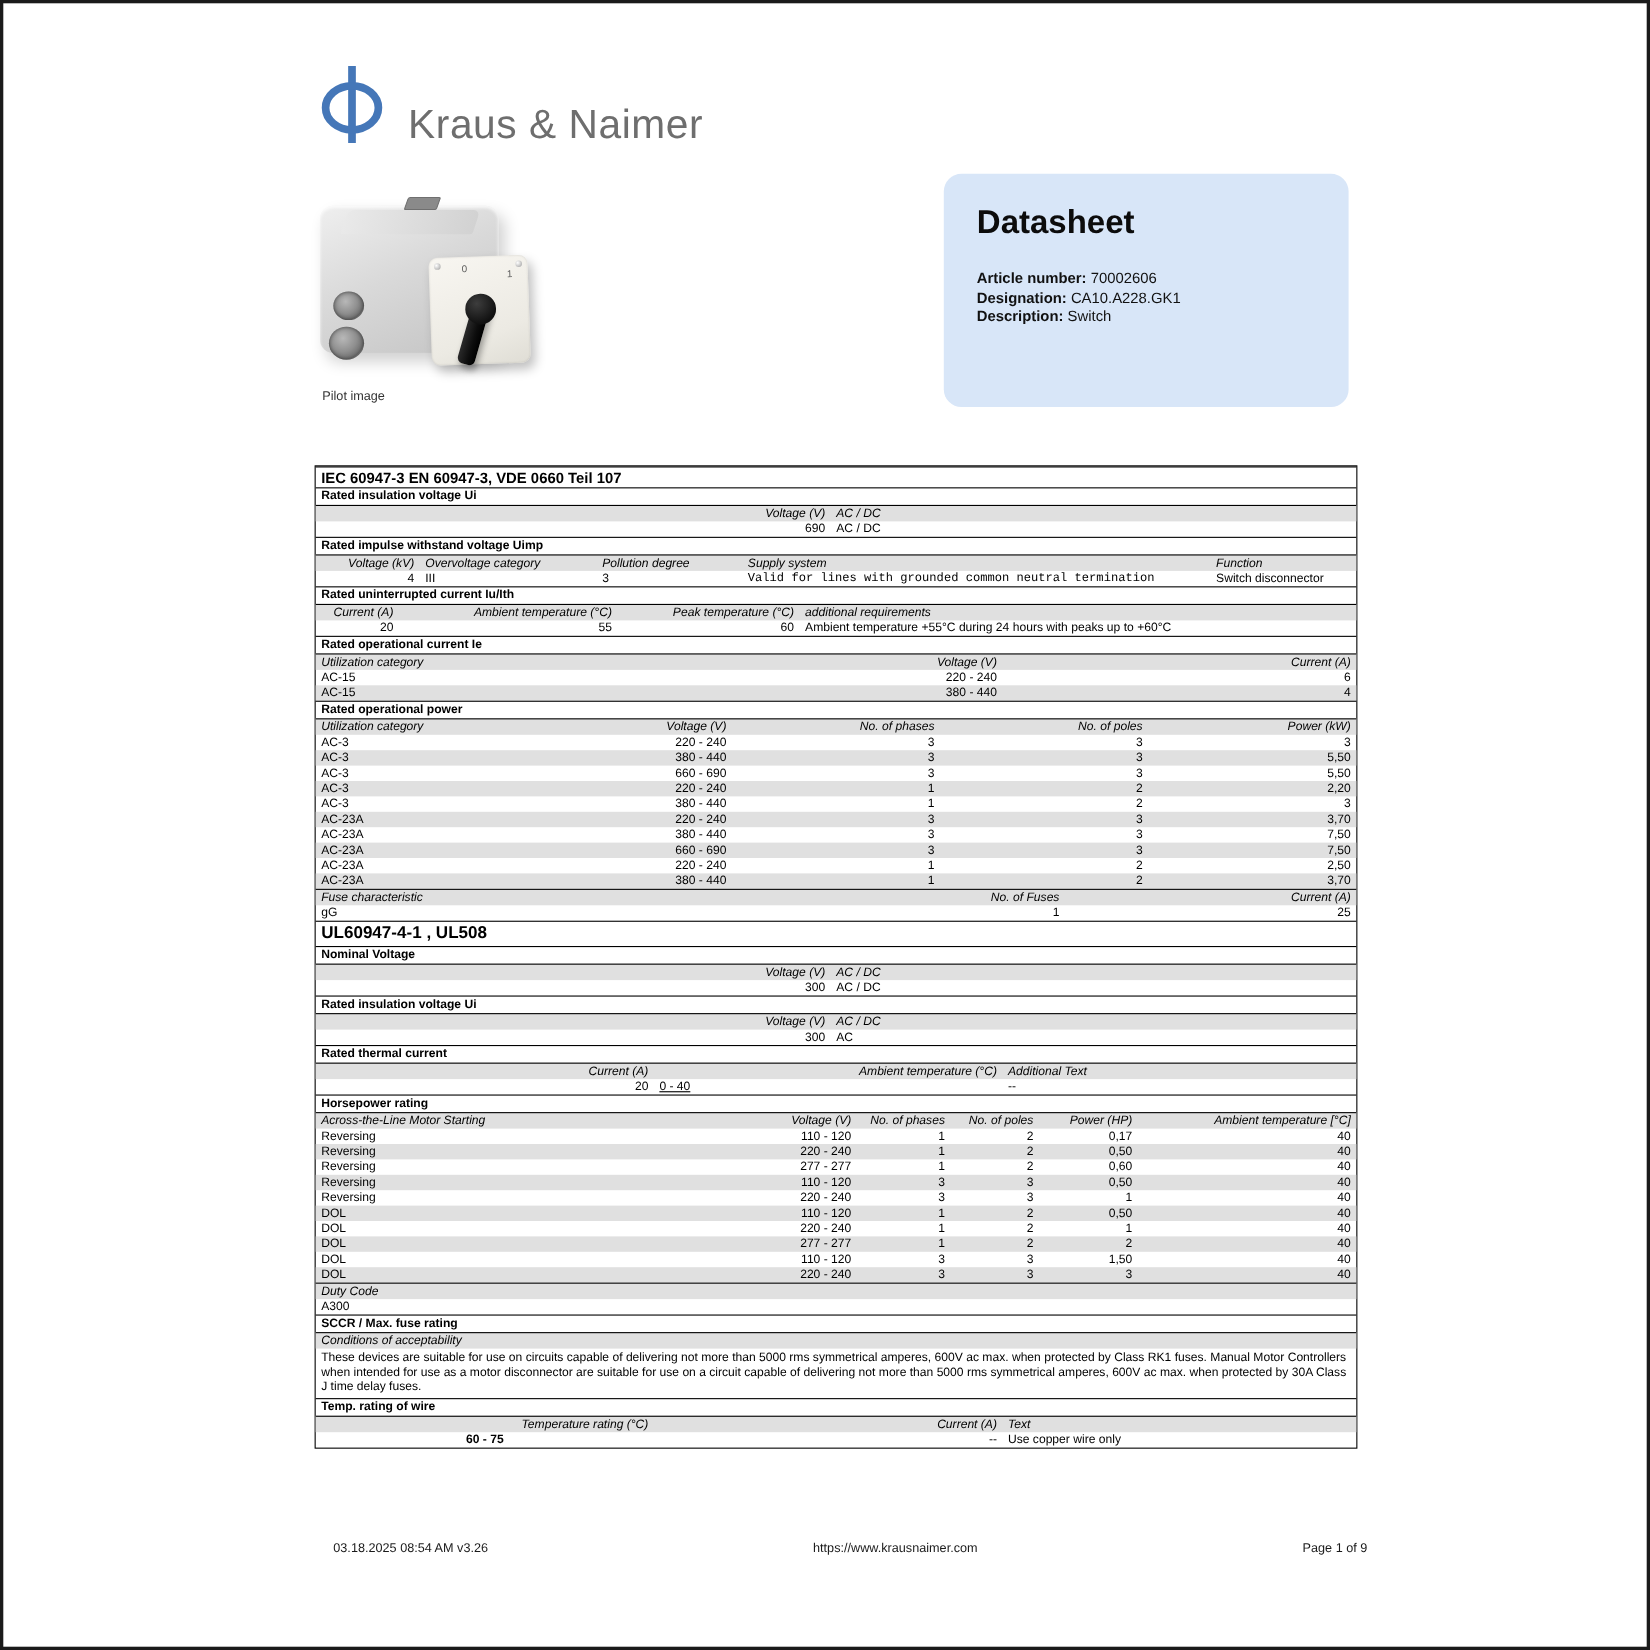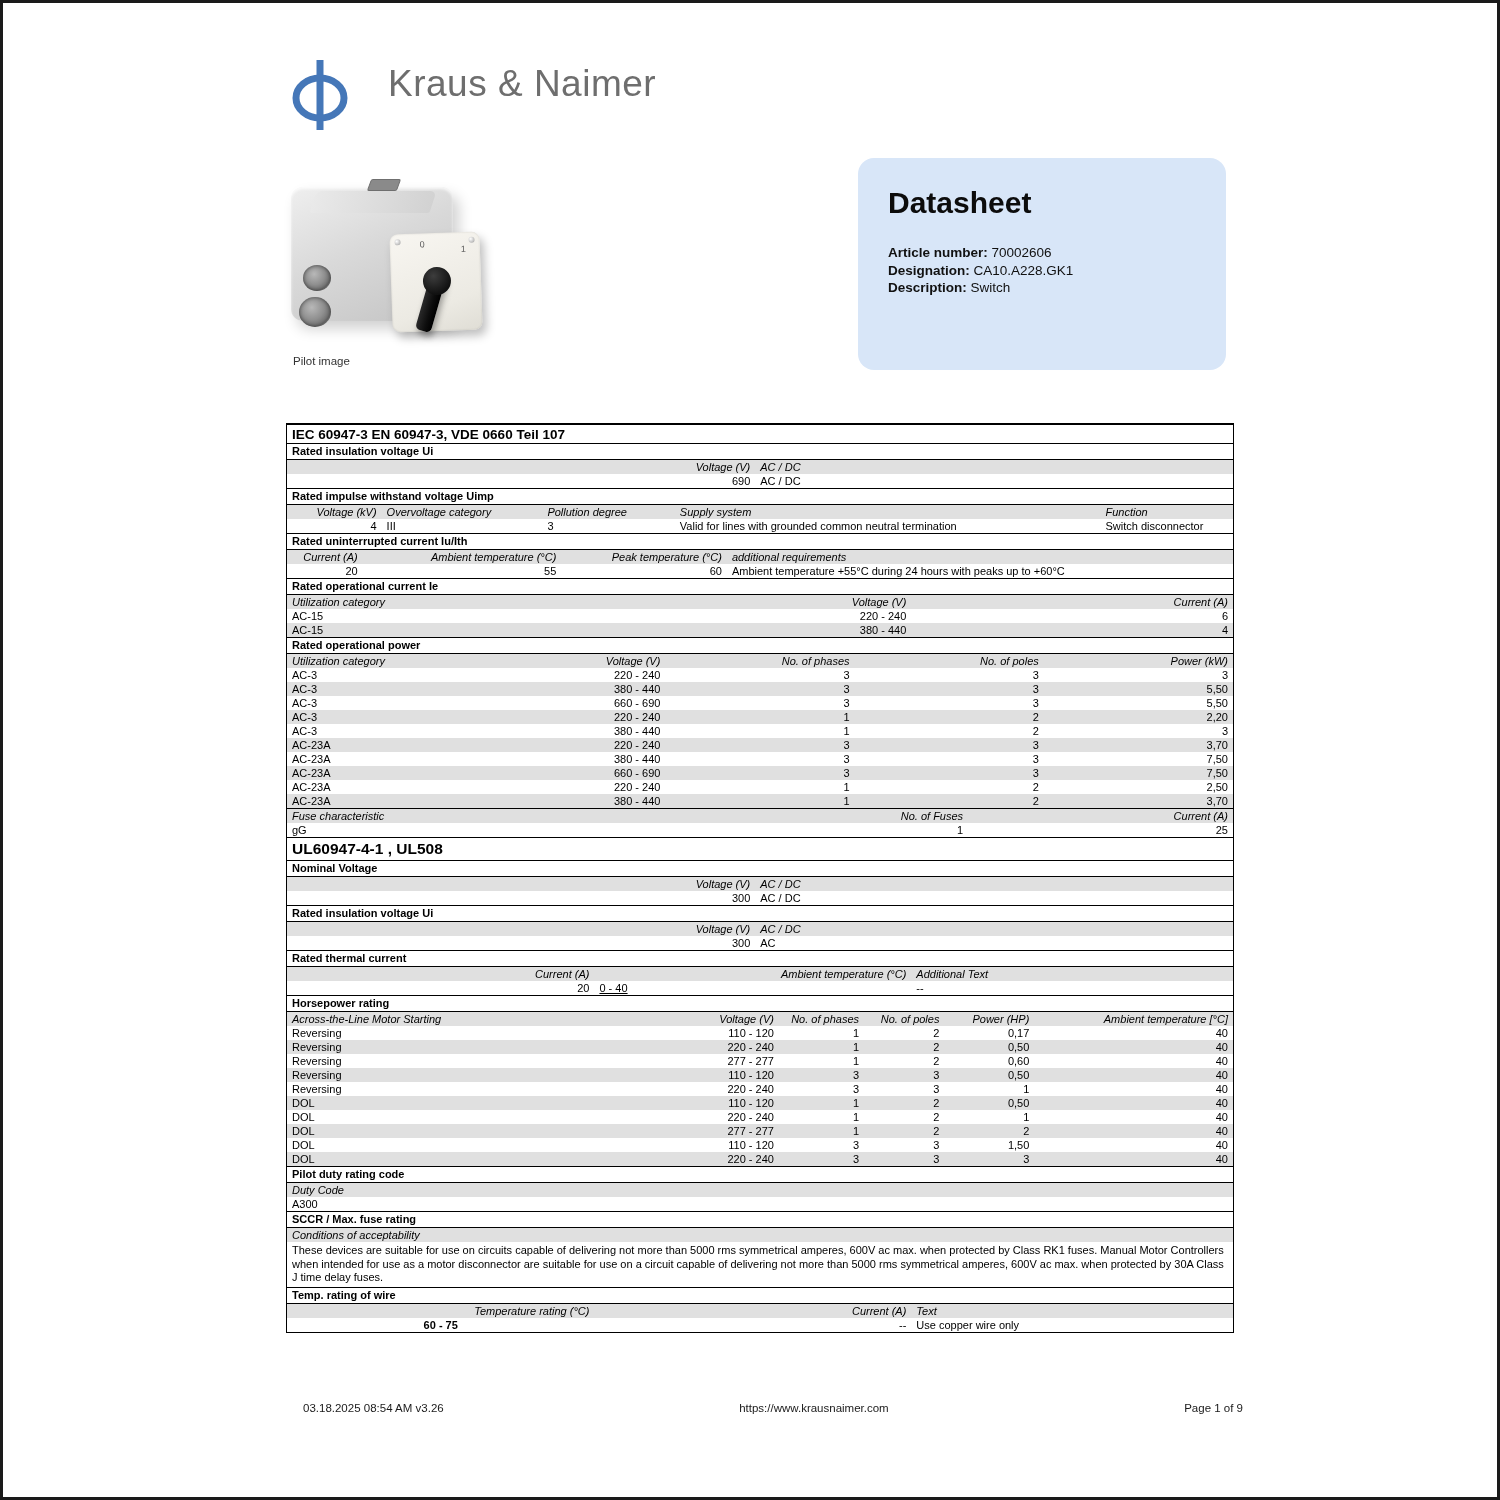--- a/index.html
+++ b/index.html
@@ -5,21 +5,21 @@
   * { margin:0; padding:0; box-sizing:border-box; }
   html,body { background:#ffffff; }
   body { font-family:"Liberation Sans", sans-serif; }
 
   .page {
     position:relative; width:1500px; height:1500px;
     background:#ffffff; border:3px solid #1a1a1a; overflow:hidden;
   }
 
   
-  .logo { position:absolute; left:288px; top:56px; display:flex; align-items:flex-start; gap:39px; }
+  .logo { position:absolute; left:288px; top:56px; display:flex; align-items:flex-end; gap:22px; }
   .brand { font-size:37px; color:#6e6e6e; letter-spacing:0.5px; line-height:1; padding-top:6px; }
 
   
   .product-figure { position:absolute; left:286px; top:168px; width:200px; height:182px; }
   .enclosure-body {
     position:absolute; left:2px; top:16px; width:162px; height:134px;
     background:linear-gradient(155deg,#efefef 0%,#d9d9d9 45%,#c3c3c3 100%);
     border-radius:12px; box-shadow:6px 8px 14px rgba(0,0,0,0.18), inset 0 2px 3px rgba(255,255,255,0.8);
   }
   .enclosure-top {
@@ -156,21 +156,21 @@
         <div class="cell" style="width: 10%; text-align: right;">Voltage (kV)</div>
         <div class="cell" style="width: 17%; text-align: left;">Overvoltage category</div>
         <div class="cell" style="width: 14%; text-align: left;">Pollution degree</div>
         <div class="cell" style="width: 45%; text-align: left;">Supply system</div>
         <div class="cell" style="flex: 1 1 0%; text-align: left;">Function</div>
       </div>
       <div class="trow row">
         <div class="cell" style="width: 10%; text-align: right;">4</div>
         <div class="cell" style="width: 17%; text-align: left;">III</div>
         <div class="cell" style="width: 14%; text-align: left;">3</div>
-        <div class="cell" style="width: 45%; text-align: left;">Valid for lines with grounded common neutral termination</div>
+        <div class="cell" style="width: 45%; text-align: left; font-family: Liberation Mono, monospace;">Valid for lines with grounded common neutral termination</div>
         <div class="cell" style="flex: 1 1 0%; text-align: left;">Switch disconnector</div>
       </div>
       <div class="trow section bt">Rated uninterrupted current Iu/Ith</div>
       <div class="trow header bt shade">
         <div class="cell" style="width: 8%; text-align: right;">Current (A)</div>
         <div class="cell" style="width: 21%; text-align: right;">Ambient temperature (°C)</div>
         <div class="cell" style="width: 17.5%; text-align: right;">Peak temperature (°C)</div>
         <div class="cell" style="flex: 1 1 0%; text-align: left;">additional requirements</div>
       </div>
       <div class="trow row">
@@ -395,21 +395,20 @@
         <div class="cell" style="flex: 1 1 0%; text-align: right;">40</div>
       </div>
       <div class="trow row shade">
         <div class="cell" style="width: 30%; text-align: left;">DOL</div>
         <div class="cell" style="width: 22%; text-align: right;">220 - 240</div>
         <div class="cell" style="width: 9%; text-align: right;">3</div>
         <div class="cell" style="width: 8.5%; text-align: right;">3</div>
         <div class="cell" style="width: 9.5%; text-align: right;">3</div>
         <div class="cell" style="flex: 1 1 0%; text-align: right;">40</div>
       </div>
-      <div class="trow section bt">Pilot duty rating code</div>
       <div class="trow header bt shade">
         <div class="cell" style="flex: 1 1 0%; text-align: left;">Duty Code</div>
       </div>
       <div class="trow row">
         <div class="cell" style="flex: 1 1 0%; text-align: left;">A300</div>
       </div>
       <div class="trow section bt">SCCR / Max. fuse rating</div>
       <div class="trow header bt shade">
         <div class="cell" style="flex: 1 1 0%; text-align: left;">Conditions of acceptability</div>
       </div>

